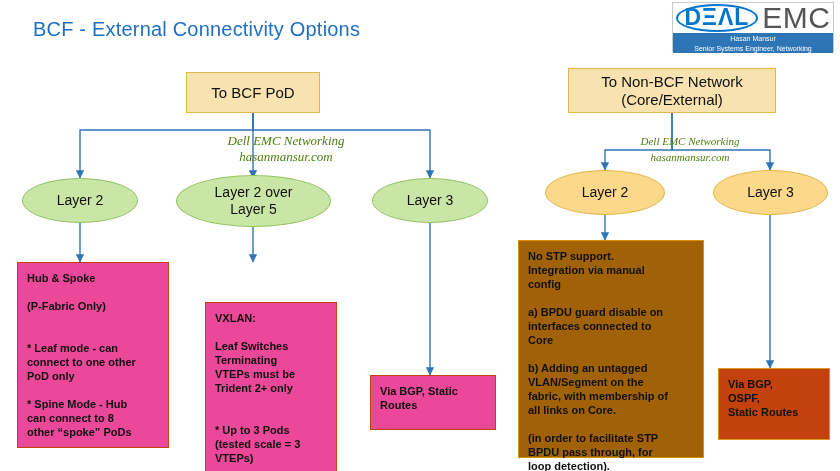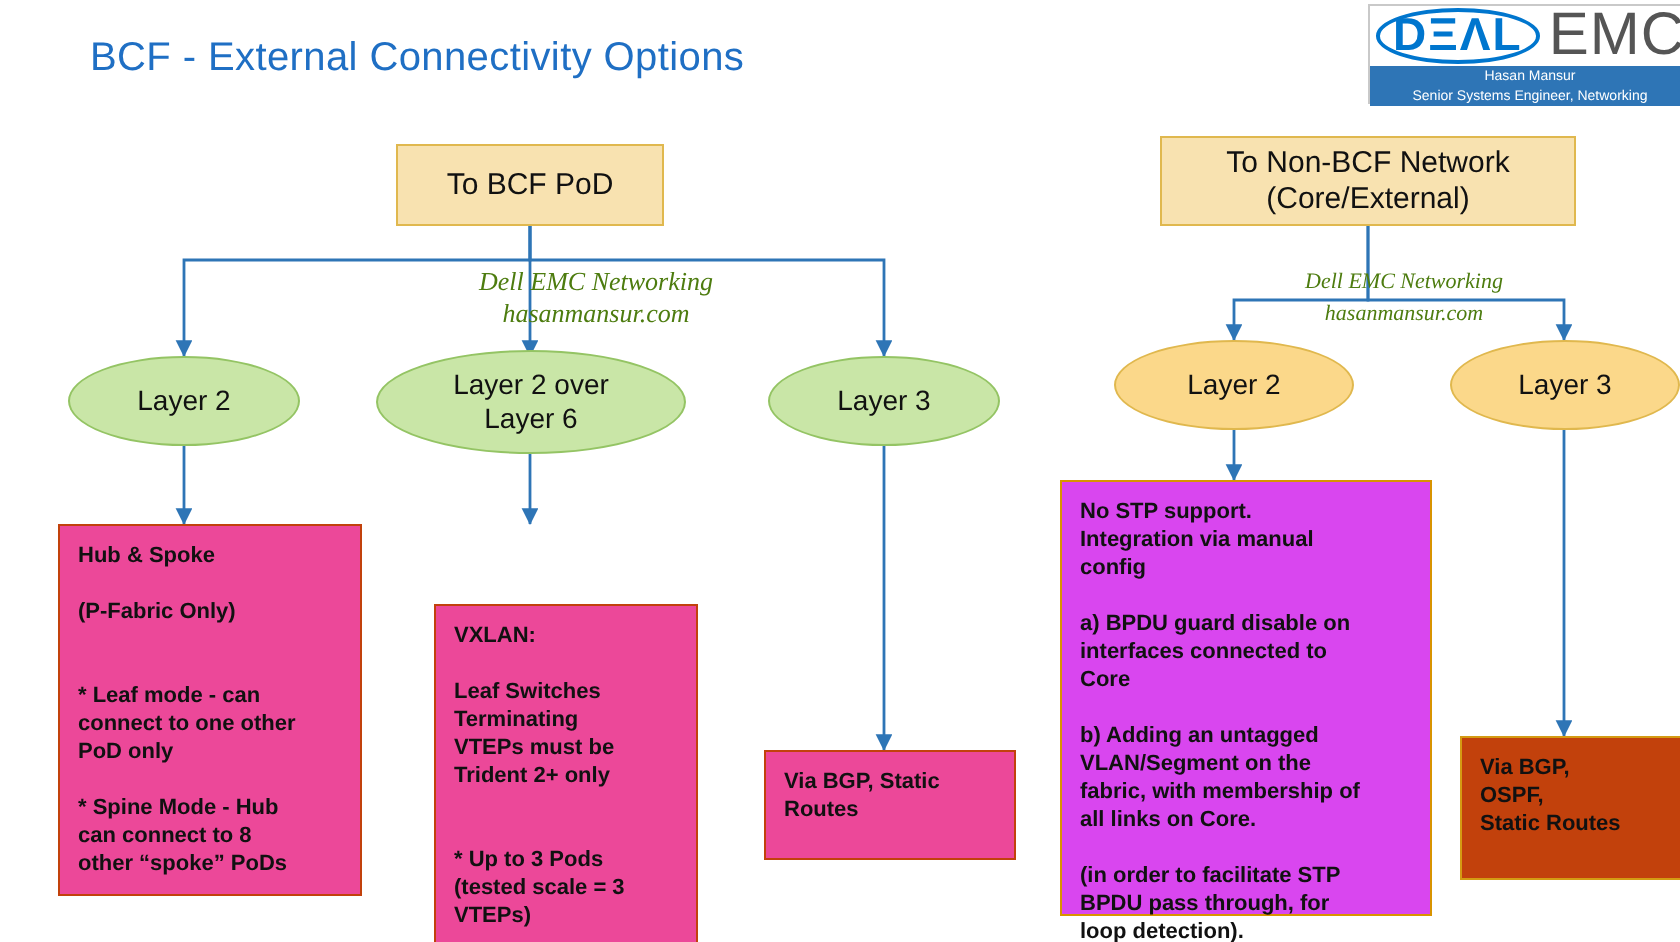--- a/index.html
+++ b/index.html
@@ -3,21 +3,21 @@
 <meta charset="utf-8">
 <style>
   html,body{margin:0;padding:0;}
   body{
     width:840px;height:471px;
     background:#ffffff;
     font-family:"Liberation Sans", sans-serif;
     position:relative;
     overflow:hidden;
   }
-  #canvas{position:absolute;left:12px;top:0;width:736px;height:471px;padding-left:12px;}
+  #canvas{position:absolute;left:0;top:0;width:736px;height:471px;padding-left:12px;}
   svg.lines{position:absolute;left:0;top:0;width:840px;height:471px;pointer-events:none;}
 
   .title{
     position:absolute;left:33px;top:18px;
     font-size:20px;color:#1F6FC4;font-weight:400;
     letter-spacing:0.2px;
   }
 
   
   .logo{
@@ -78,21 +78,21 @@
     font-size:14px;color:#111;line-height:17px;
   }
   .box{
     position:absolute;box-sizing:border-box;
     padding:8px 9px;
     font-size:11px;font-weight:bold;line-height:14px;
     color:#111;white-space:pre-wrap;
     text-align:left;
   }
   .box-green{background:#ec4899;border:1px solid #c2410c;}
-  .box-orange{background:#d946ef;border:1px solid #D89300;}
+  .box-orange{background:#a16207;border:1px solid #D89300;}
   .box-amber{background:#c2410c;border:1px solid #D49B13;}
 </style>
 </head>
 <body>
 
 <div id="canvas">
 
   <div class="title">BCF - External Connectivity Options</div>
 
   <div class="logo">
@@ -137,21 +137,21 @@
 hasanmansur.com</div>
 
   <div class="node rect" style="left:186px;top:72px;width:134px;height:41px;white-space:pre-line;">To BCF PoD</div>
 
   <div class="node rect" style="left:568px;top:68px;width:208px;height:45px;white-space:pre-line;">To Non-BCF Network
 (Core/External)</div>
 
   <div class="node ell-green" style="left:22px;top:178px;width:116px;height:45px;">Layer 2</div>
 
   <div class="node ell-green" style="left:176px;top:175px;width:155px;height:52px;white-space:pre-line;">Layer 2 over
-Layer 6</div>
+Layer 5</div>
 
   <div class="node ell-green" style="left:372px;top:178px;width:116px;height:45px;">Layer 3</div>
 
   <div class="node ell-orange" style="left:545px;top:170px;width:120px;height:45px;">Layer 2</div>
 
   <div class="node ell-orange" style="left:713px;top:170px;width:115px;height:45px;">Layer 3</div>
 
   <div class="box box-green" style="left:17px;top:262px;width:152px;height:186px;">Hub &amp; Spoke
 
 (P-Fabric Only)

